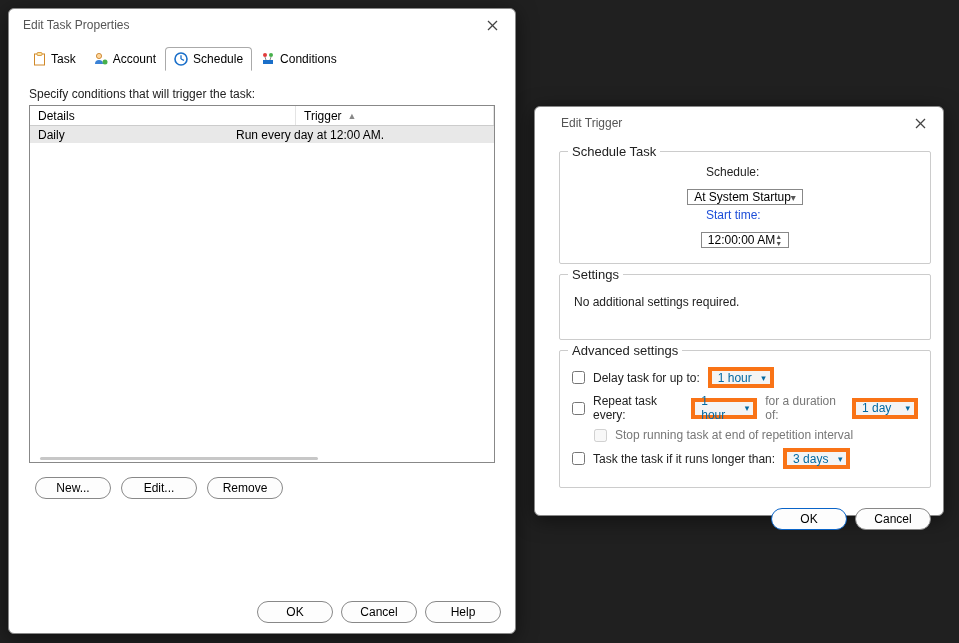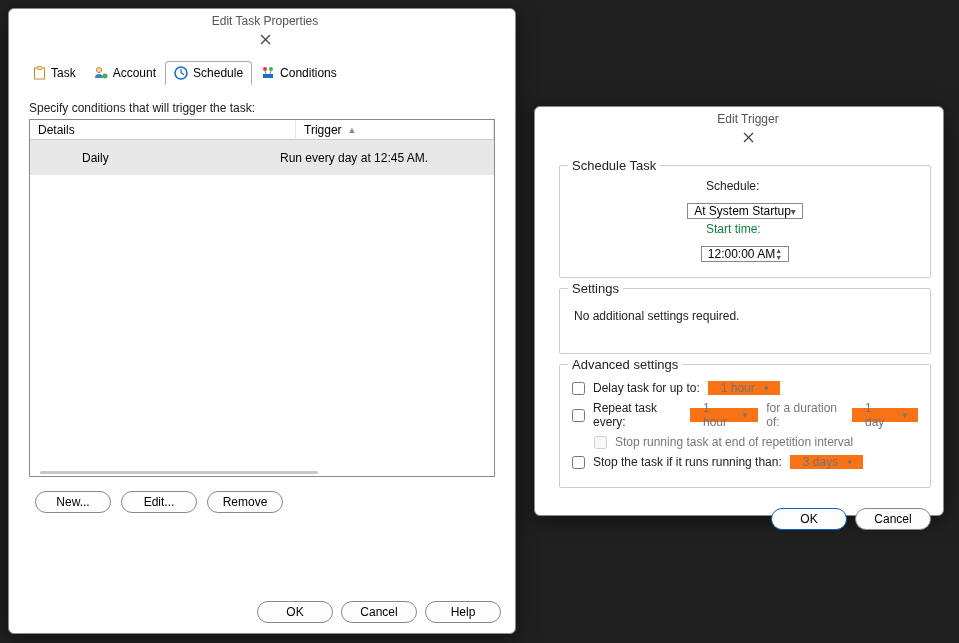--- a/index.html
+++ b/index.html
@@ -1,66 +1,66 @@
 <!DOCTYPE html>
 <html><head>
 <meta charset="utf-8">
 <style>
 * { box-sizing: border-box; font-family: "Segoe UI", Arial, sans-serif; }
 body { margin: 0; background: #202020; width: 959px; height: 643px; overflow: hidden; position: relative; }
 
 .window { position: absolute; background: #fff; border: 1px solid #888; border-radius: 6px; box-shadow: 0 4px 20px rgba(0,0,0,0.5); }
-.titlebar { display: flex; align-items: center; justify-content: space-between; padding: 5px 8px 5px 14px; font-size: 12px; color: #555; flex-direction: column; }
+.titlebar { display: flex; align-items: center; justify-content: space-between; padding: 5px 8px 5px 14px; font-size: 12px; color: #555; }
 .close-btn { width: 30px; height: 22px; display: flex; align-items: center; justify-content: center; cursor: pointer; }
 .close-btn svg { stroke: #444; stroke-width: 1.2; }
 
 
 .main-window { left: 8px; top: 8px; width: 508px; height: 626px; }
 .tabs { display: flex; margin: 6px 14px 0 14px; }
 .tab { display: flex; align-items: flex-start; gap: 5px; padding: 4px 8px; font-size: 12px; cursor: pointer; border: 1px solid transparent; }
 .tab.active { border: 1px solid #aaa; border-bottom: 1px solid #fff; border-radius: 4px 4px 0 0; background: #fff; }
 .tab-icon { width: 14px; height: 14px; display: inline-flex; align-items: center; justify-content: center; }
 
 .panel { margin: 0 14px; padding: 10px 6px 0 6px; }
 .panel-label { font-size: 12px; color: #222; margin: 6px 0 4px 0; }
 
 .table-wrap { border: 1px solid #888; height: 358px; overflow: auto; position: relative; }
 .thead { display: flex; background: #fff; border-bottom: 1px solid #ccc; height: 20px; align-items: center; font-size: 12px; }
 .th { padding: 0 8px; border-right: 1px solid #e4e4e4; height: 100%; display: flex; align-items: center; gap: 6px; }
 .th-trigger { width: 198px; }
 .th-details { flex: 1; }
-.tr { display: flex; height: 35px; align-items: center; font-size: 12px; background: #e8e8e8; padding-left: 44px; }
+.tr { display: flex; height: 17px; align-items: center; font-size: 12px; background: #e8e8e8; }
 .td { padding: 0 8px; }
 .td-trigger { width: 198px; }
 .td-details { flex: 1; }
 .sort-arrow { font-size: 9px; color: #888; }
 
 .row-buttons { display: flex; gap: 10px; margin: 14px 6px 0 6px; }
 .btn { padding: 3px 0; width: 76px; font-size: 12px; background: #fdfdfd; border: 1px solid #888; border-radius: 11px; cursor: pointer; text-align: center; }
 .btn.primary { border: 1px solid #0a64c8; }
 
 .footer { position: absolute; bottom: 10px; right: 14px; display: flex; gap: 8px; }
 
 
 .trigger-window { left: 534px; top: 106px; width: 410px; height: 410px; padding-left: 12px; }
 .trigger-body { padding: 6px 12px 10px 12px; }
 .fieldset { border: 1px solid #ccc; border-radius: 2px; margin: 6px 0 10px 0; padding: 10px 12px 12px 12px; position: relative; }
 .legend { position: absolute; top: -8px; left: 8px; background: #fff; padding: 0 4px; font-size: 13px; color: #222; }
 .fs-row { display: flex; align-items: center; margin: 3px 0; font-size: 12px; gap: 10px; flex-direction: column; }
 .fs-label { width: 78px; color: #222; }
-.fs-label.disabled { color: #15803d; }
+.fs-label.disabled { color: #1d4ed8; }
 .select, .timebox { flex: 1; border: 1px solid #888; height: 22px; font-size: 12px; padding: 0 6px; display: flex; align-items: center; justify-content: space-between; background: #fff; }
 .select .chev { font-size: 10px; color: #555; }
 .timebox { position: relative; }
 .timebox .spinner { display: flex; flex-direction: column; font-size: 7px; line-height: 7px; color: #555; }
 .nosettings { font-size: 12px; color: #222; padding: 10px 2px 18px 2px; }
 
 .adv-row { display: flex; align-items: center; gap: 8px; font-size: 12px; margin: 6px 0; }
 .adv-row input[type=checkbox] { margin: 0; }
-.small-select { border: 7px solid #f97316; background: #f4f4f4; color: #737373; height: 14px; font-size: 12px; padding: 0 18px 0 6px; display: inline-flex; align-items: center; position: relative; min-width: 66px; }
+.small-select { border: 4px solid #f97316; background: #f4f4f4; color: #0369a1; height: 21px; font-size: 12px; padding: 0 18px 0 6px; display: inline-flex; align-items: center; position: relative; min-width: 66px; }
 .small-select .chev { position: absolute; right: 4px; font-size: 9px; }
 .adv-row span.lbl { color: #222; }
 .adv-row span.lbl.disabled { color: #777; }
 .adv-sub { margin-left: 22px; }
 
 .trigger-footer { display: flex; justify-content: flex-end; gap: 8px; padding: 0 12px 10px 12px; }
 
 .scroll-shadow { position: absolute; left: 10px; bottom: 2px; width: 60%; height: 3px; background: #c7c7c7; border-radius: 2px; }
 </style>
 </head>
@@ -128,21 +128,21 @@
         <div class="th th-details">
           <span>Details</span>
         </div>
         <div class="th th-trigger">
           <span>Trigger</span>
           <span class="sort-arrow">▲</span>
         </div>
       </div>
       <div class="tr">
         <div class="td td-trigger">Daily</div>
-        <div class="td td-details">Run every day at 12:45 AM.</div>
+        <div class="td td-details">Run every day at 12:00 AM.</div>
       </div>
       <div class="scroll-shadow"></div>
     </div>
 
     <div class="row-buttons">
       <div class="btn">New...</div>
       <div class="btn">Edit...</div>
       <div class="btn">Remove</div>
     </div>
   </div>
@@ -218,21 +218,21 @@
         </div>
       </div>
 
       <div class="adv-row adv-sub">
         <input type="checkbox" disabled="" style="">
         <span class="lbl disabled">Stop running task at end of repetition interval</span>
       </div>
 
       <div class="adv-row">
         <input type="checkbox" style="">
-        <span class="lbl">Stop the task if it runs running than:</span>
+        <span class="lbl">Task the task if it runs longer than:</span>
         <div class="small-select">
           <span>3 days</span>
             <span class="chev">▾</span>
         </div>
       </div>
     </div>
   </div>
 
   <div class="trigger-footer">
     <div class="btn primary">OK</div>

